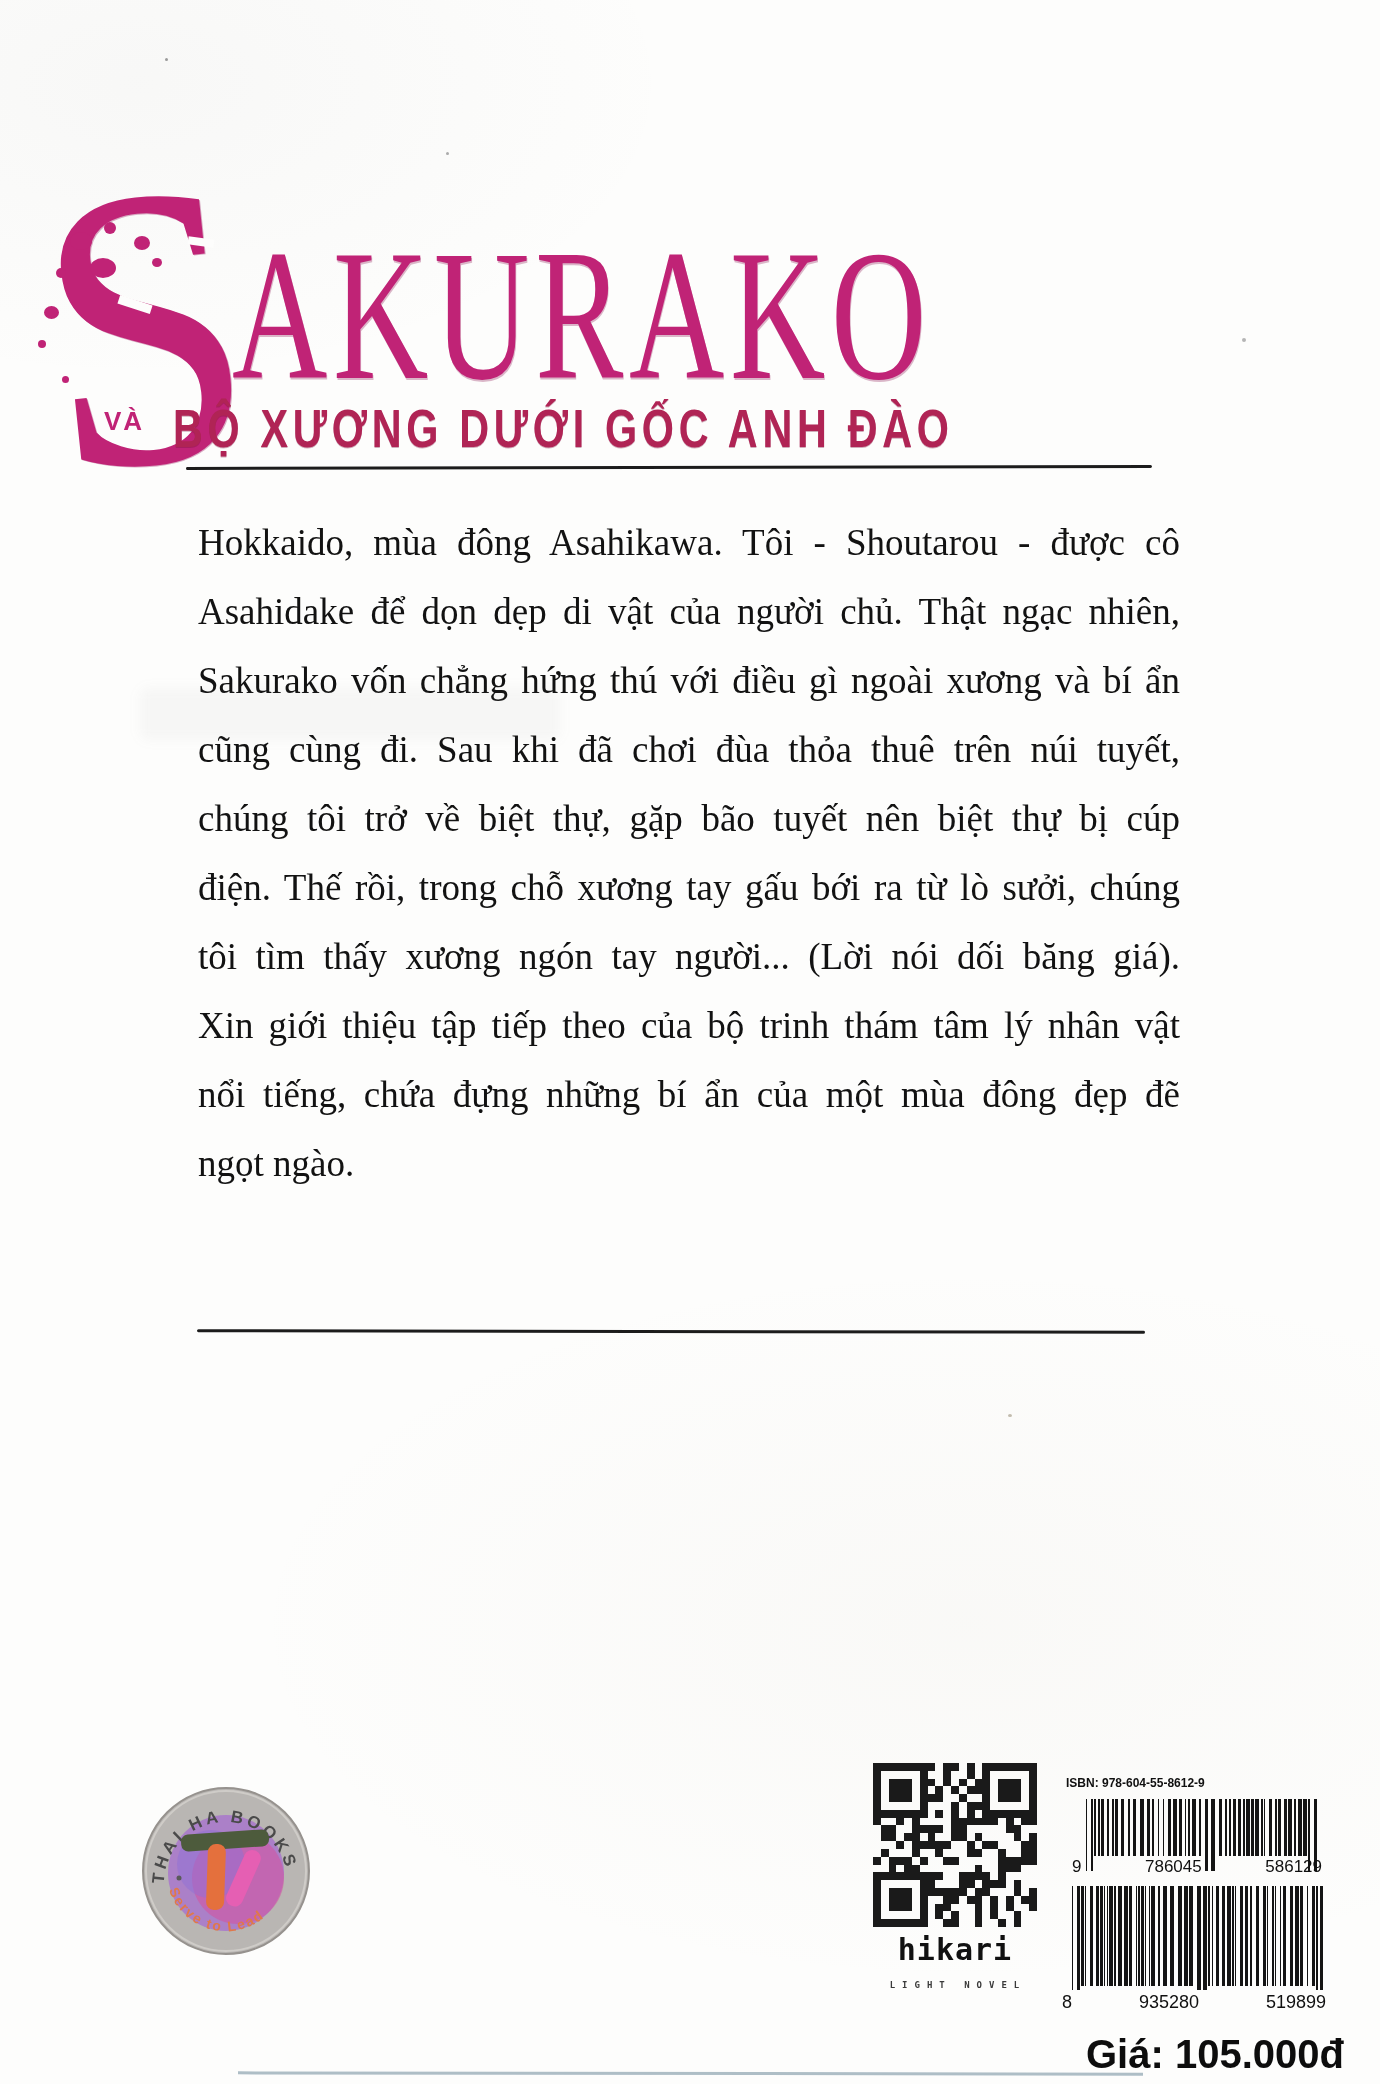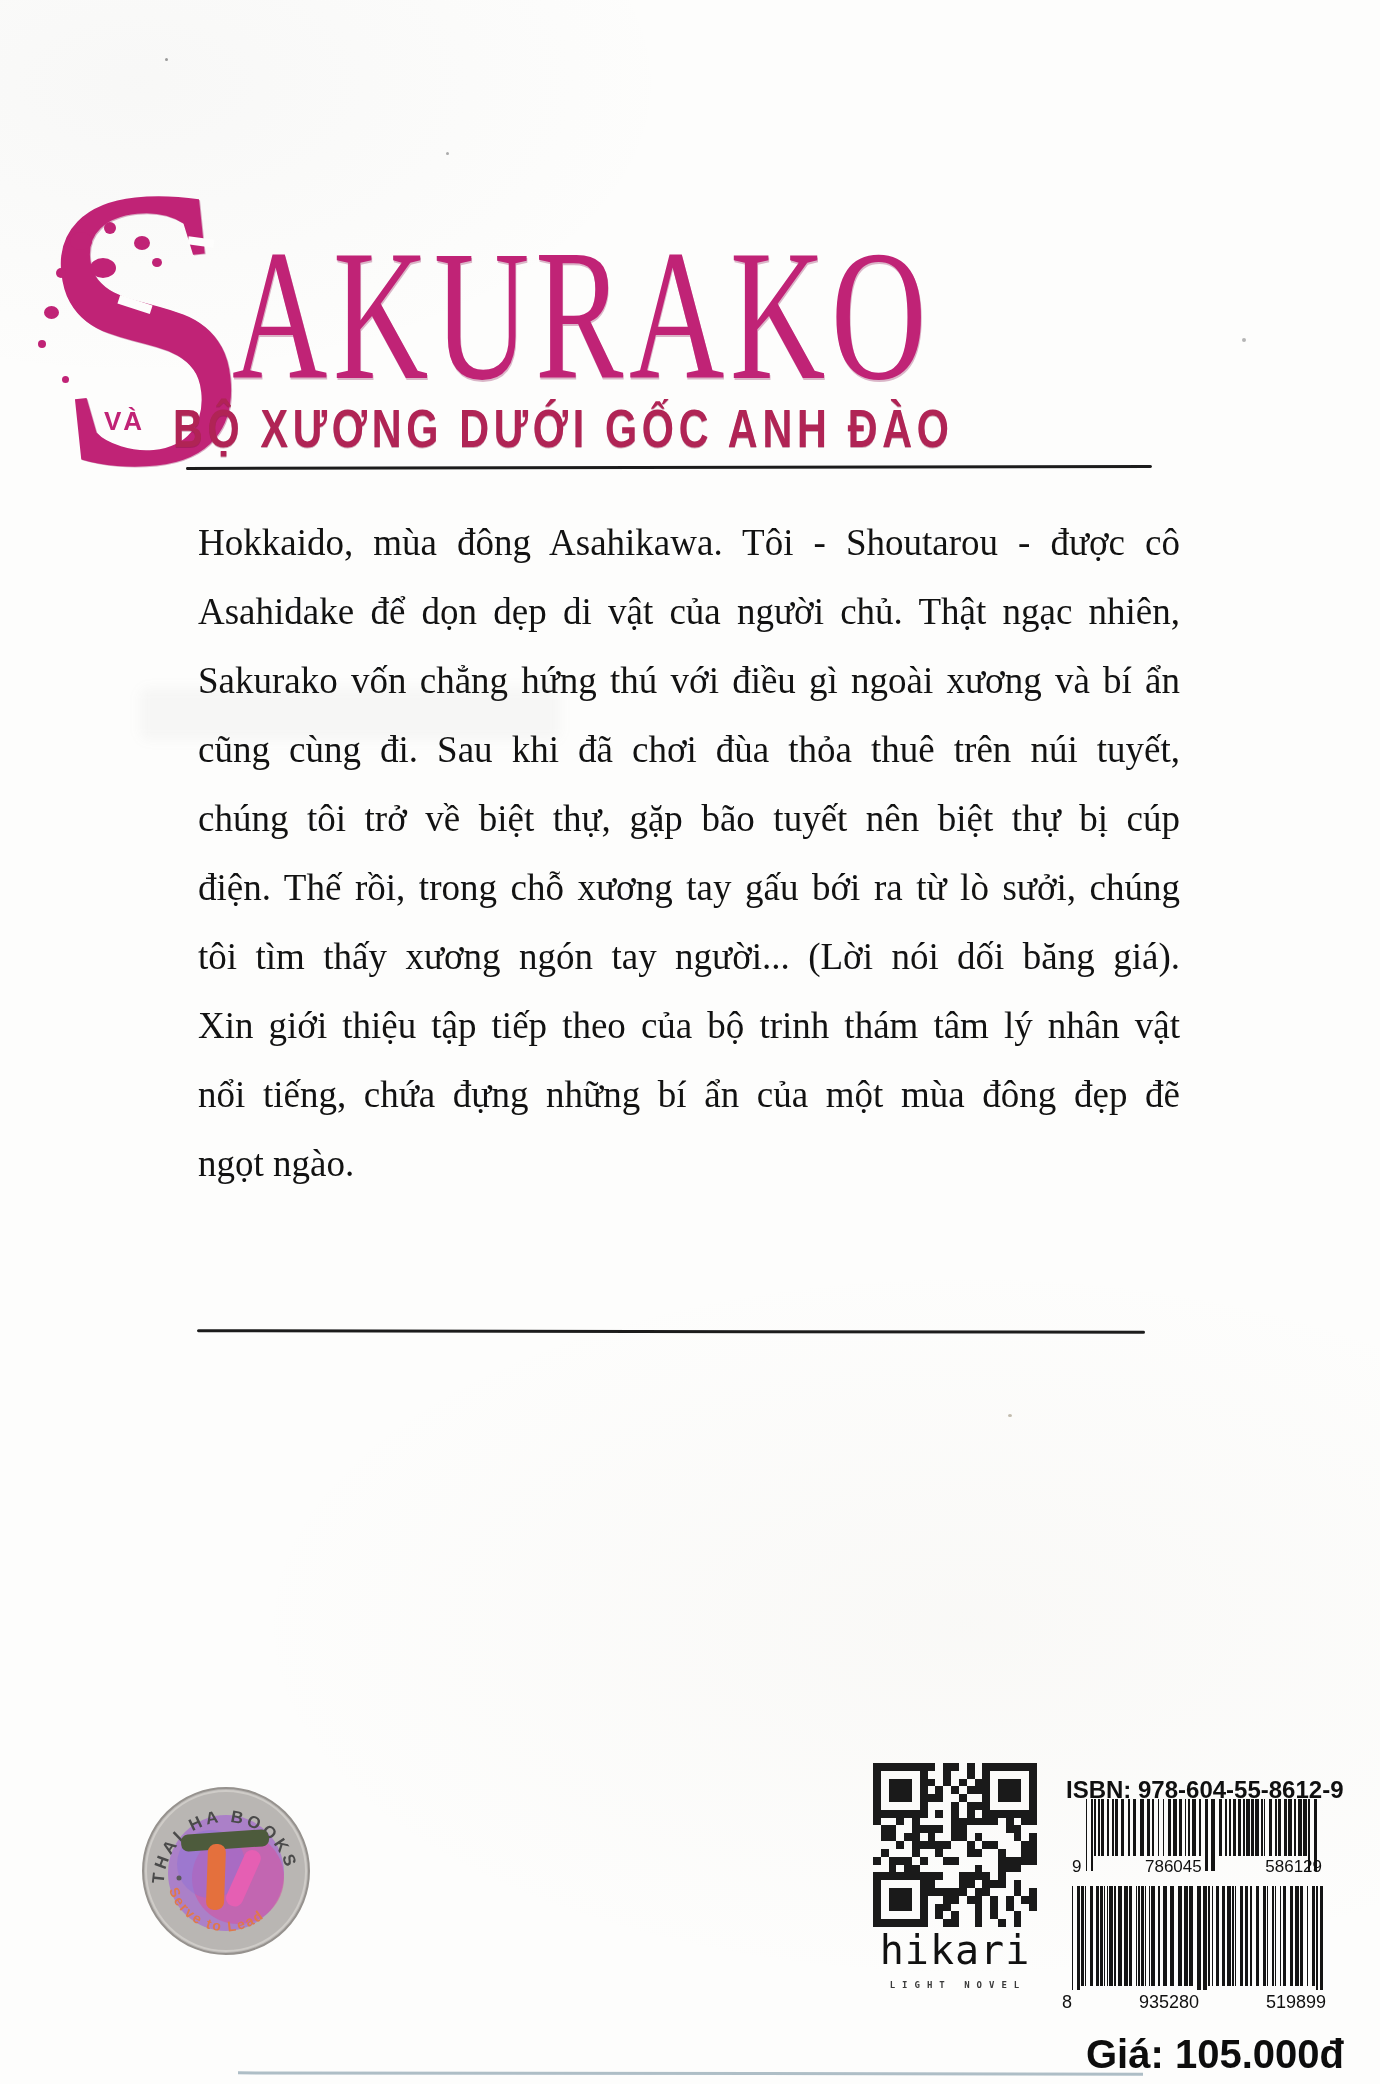--- a/index.html
+++ b/index.html
@@ -56,26 +56,26 @@
   }
   .blurb-line{text-align:justify;text-align-last:justify;white-space:normal;}
   .blurb-line.last{text-align-last:left;}
   
   .badge{position:absolute;left:141px;top:1786px;}
   .qr{position:absolute;left:873px;top:1763px;fill:#1a1a1a;shape-rendering:crispEdges;}
   .imprint{
     position:absolute;left:873px;top:1934px;width:164px;text-align:center;
     font-family:"DejaVu Sans Mono","Liberation Mono",monospace;
   }
-  .imprint-name{font-size:40px;font-weight:400;color:#111;letter-spacing:1px;line-height:32px;}
+  .imprint-name{font-size:30px;font-weight:700;color:#111;letter-spacing:1px;line-height:32px;}
   .imprint-tagline{font-size:9px;font-weight:700;letter-spacing:7px;color:#3a3a3a;margin-top:14px;padding-left:6px;}
   .isbn-label{
     position:absolute;left:1066px;top:1776px;width:262px;
     font-family:"Liberation Sans","DejaVu Sans",sans-serif;
-    font-size:24px;font-weight:700;color:#101010;white-space:nowrap;
+    font-size:12px;font-weight:700;color:#101010;white-space:nowrap;
   }
   .barcode{position:absolute;fill:#141414;shape-rendering:crispEdges;}
   .bc-top{left:1086px;top:1799px;}
   .bc-bottom{left:1072px;top:1886px;}
   .bc-digits{
     position:absolute;display:flex;justify-content:space-between;
     font-family:"Liberation Sans","DejaVu Sans",sans-serif;color:#101010;
   }
   .bc-digits-top{left:1072px;top:1857px;width:250px;font-size:17px;}
   .bc-digits-bottom{left:1062px;top:1992px;width:264px;font-size:18px;}

